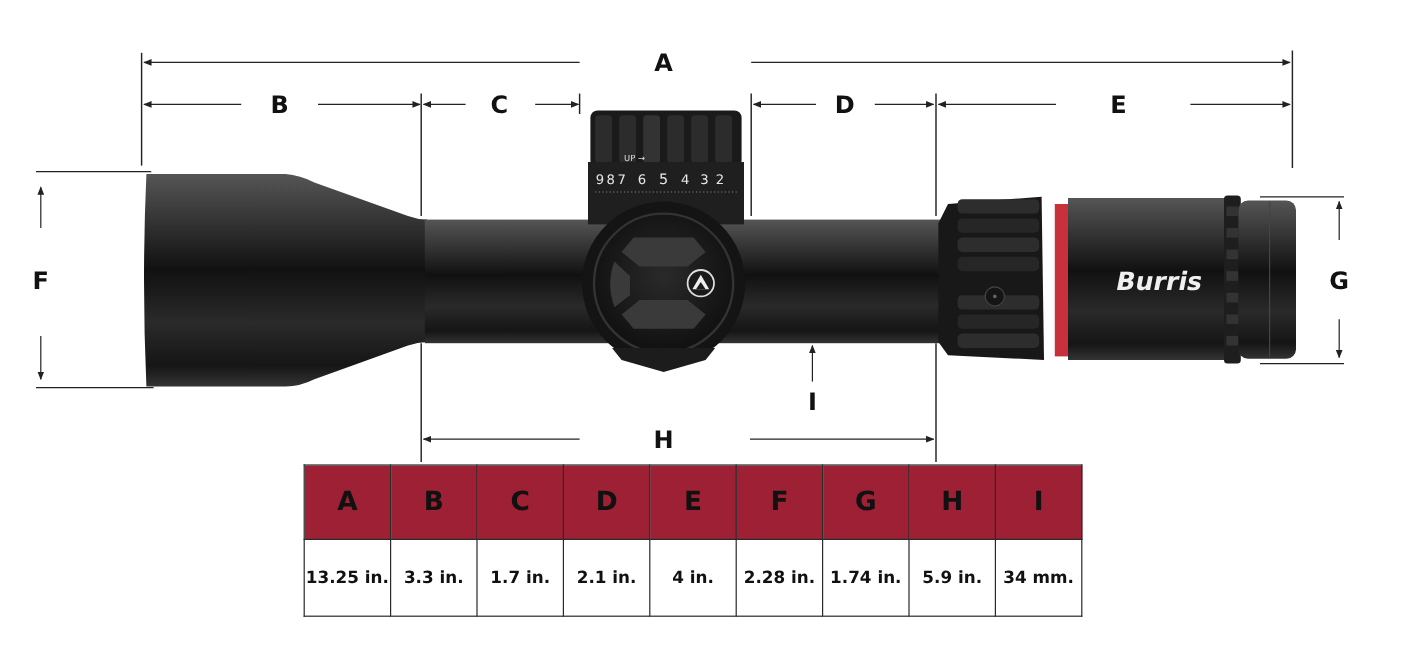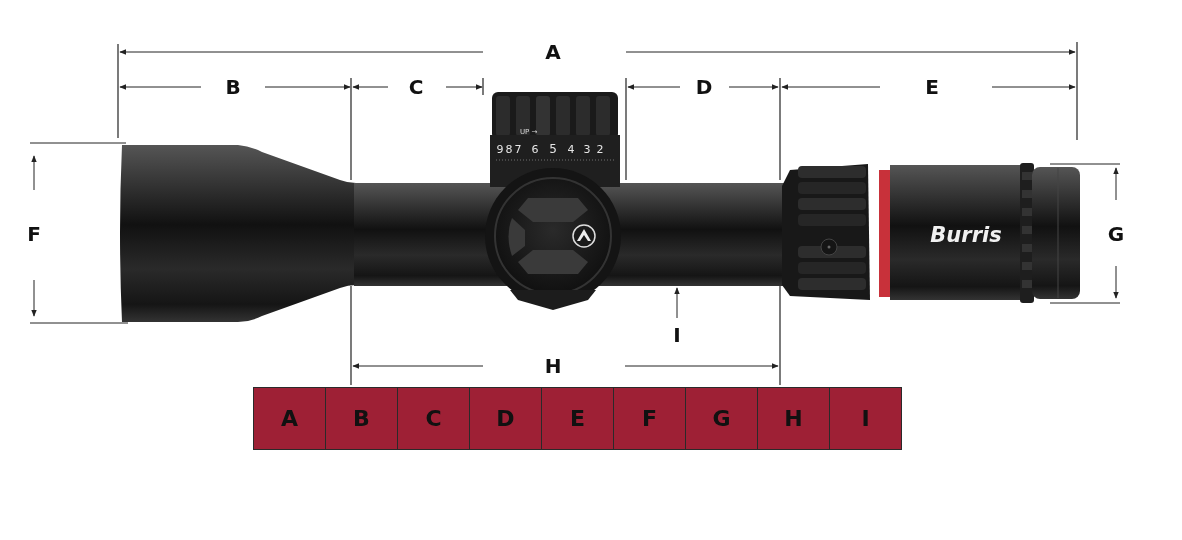--- a/index.html
+++ b/index.html
@@ -179,14 +179,25 @@
     <td>A</td>
     <td>B</td>
     <td>C</td>
     <td>D</td>
     <td>E</td>
     <td>F</td>
     <td>G</td>
     <td>H</td>
     <td>I</td>
   </tr>
+  <tr class="vals">
+    <td>13.25 in.</td>
+    <td>3.3 in.</td>
+    <td>1.7 in.</td>
+    <td>2.1 in.</td>
+    <td>4 in.</td>
+    <td>2.28 in.</td>
+    <td>1.74 in.</td>
+    <td>5.9 in.</td>
+    <td>34 mm.</td>
+  </tr>
 </tbody>
   </table>
 
 </body></html>

